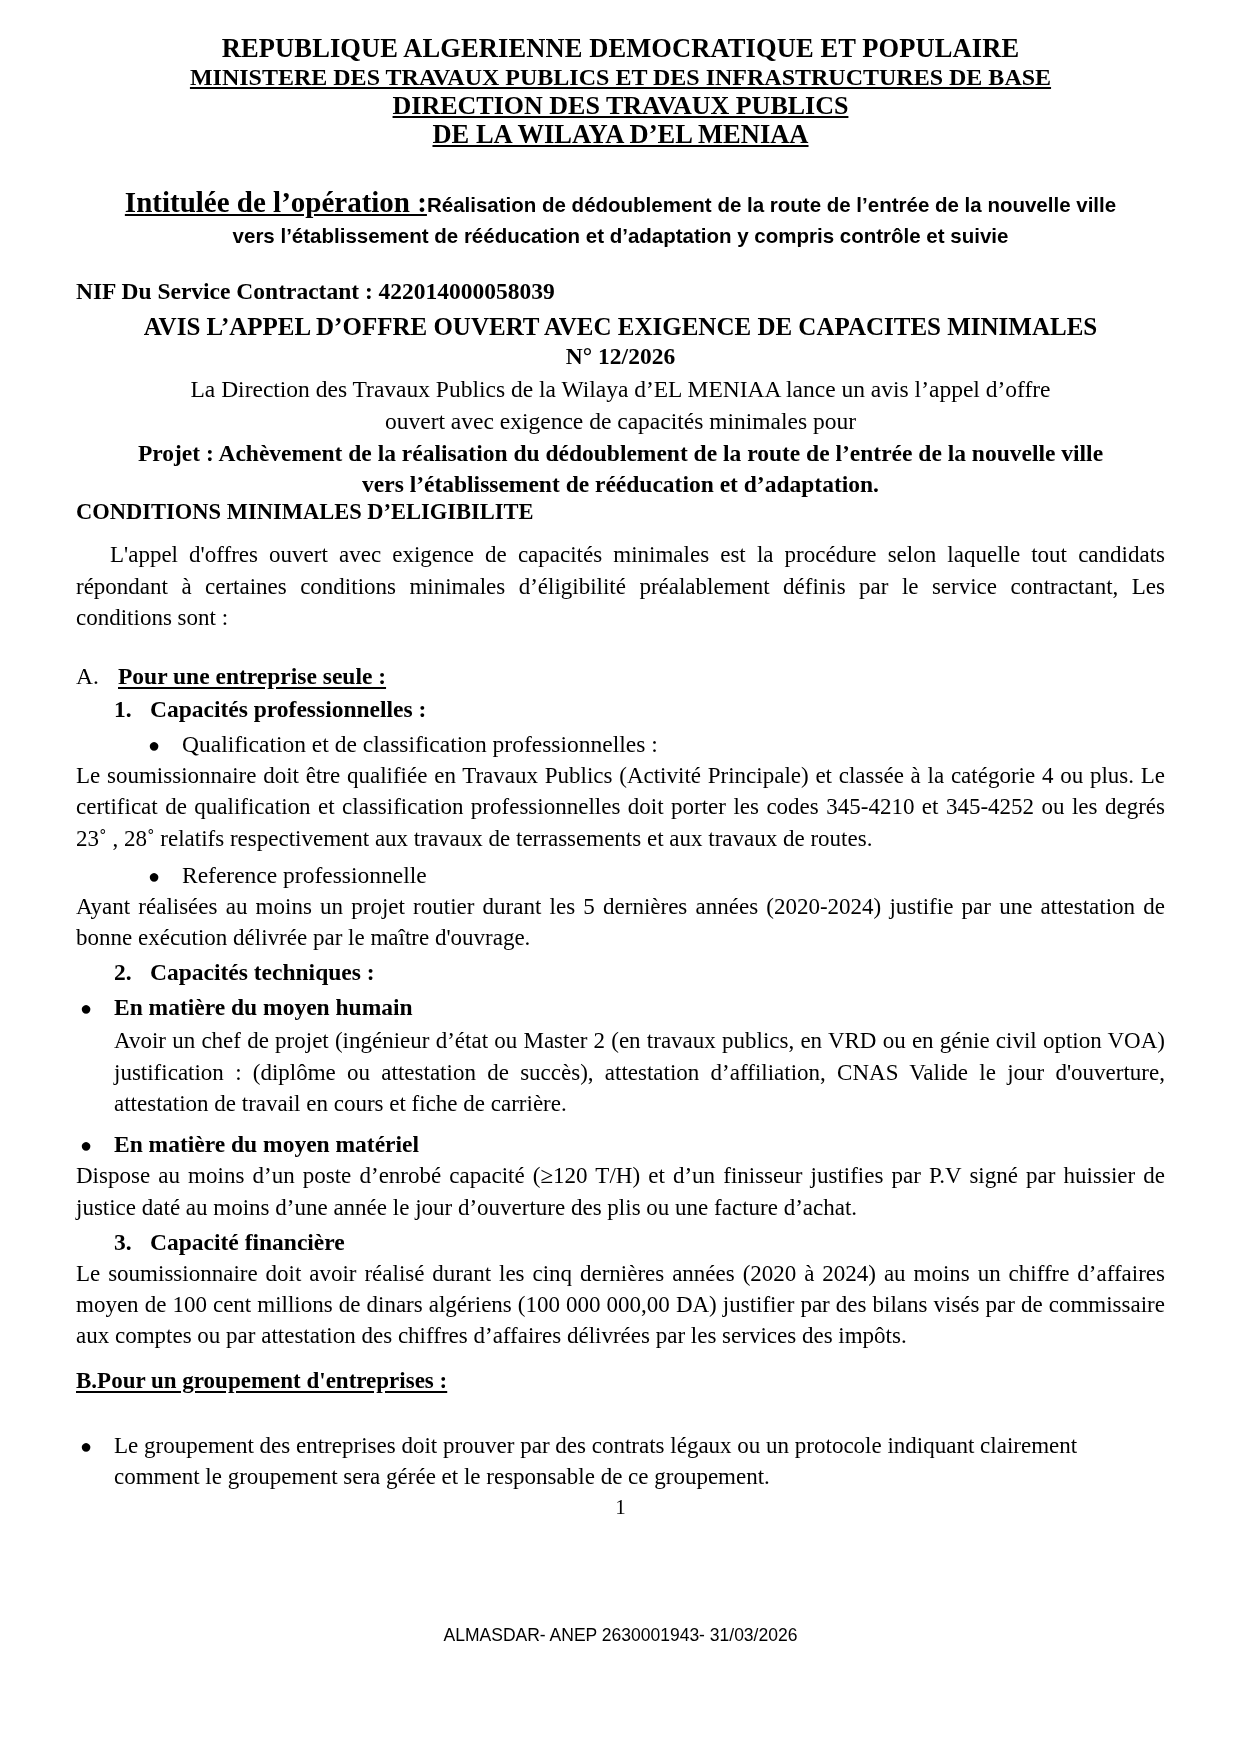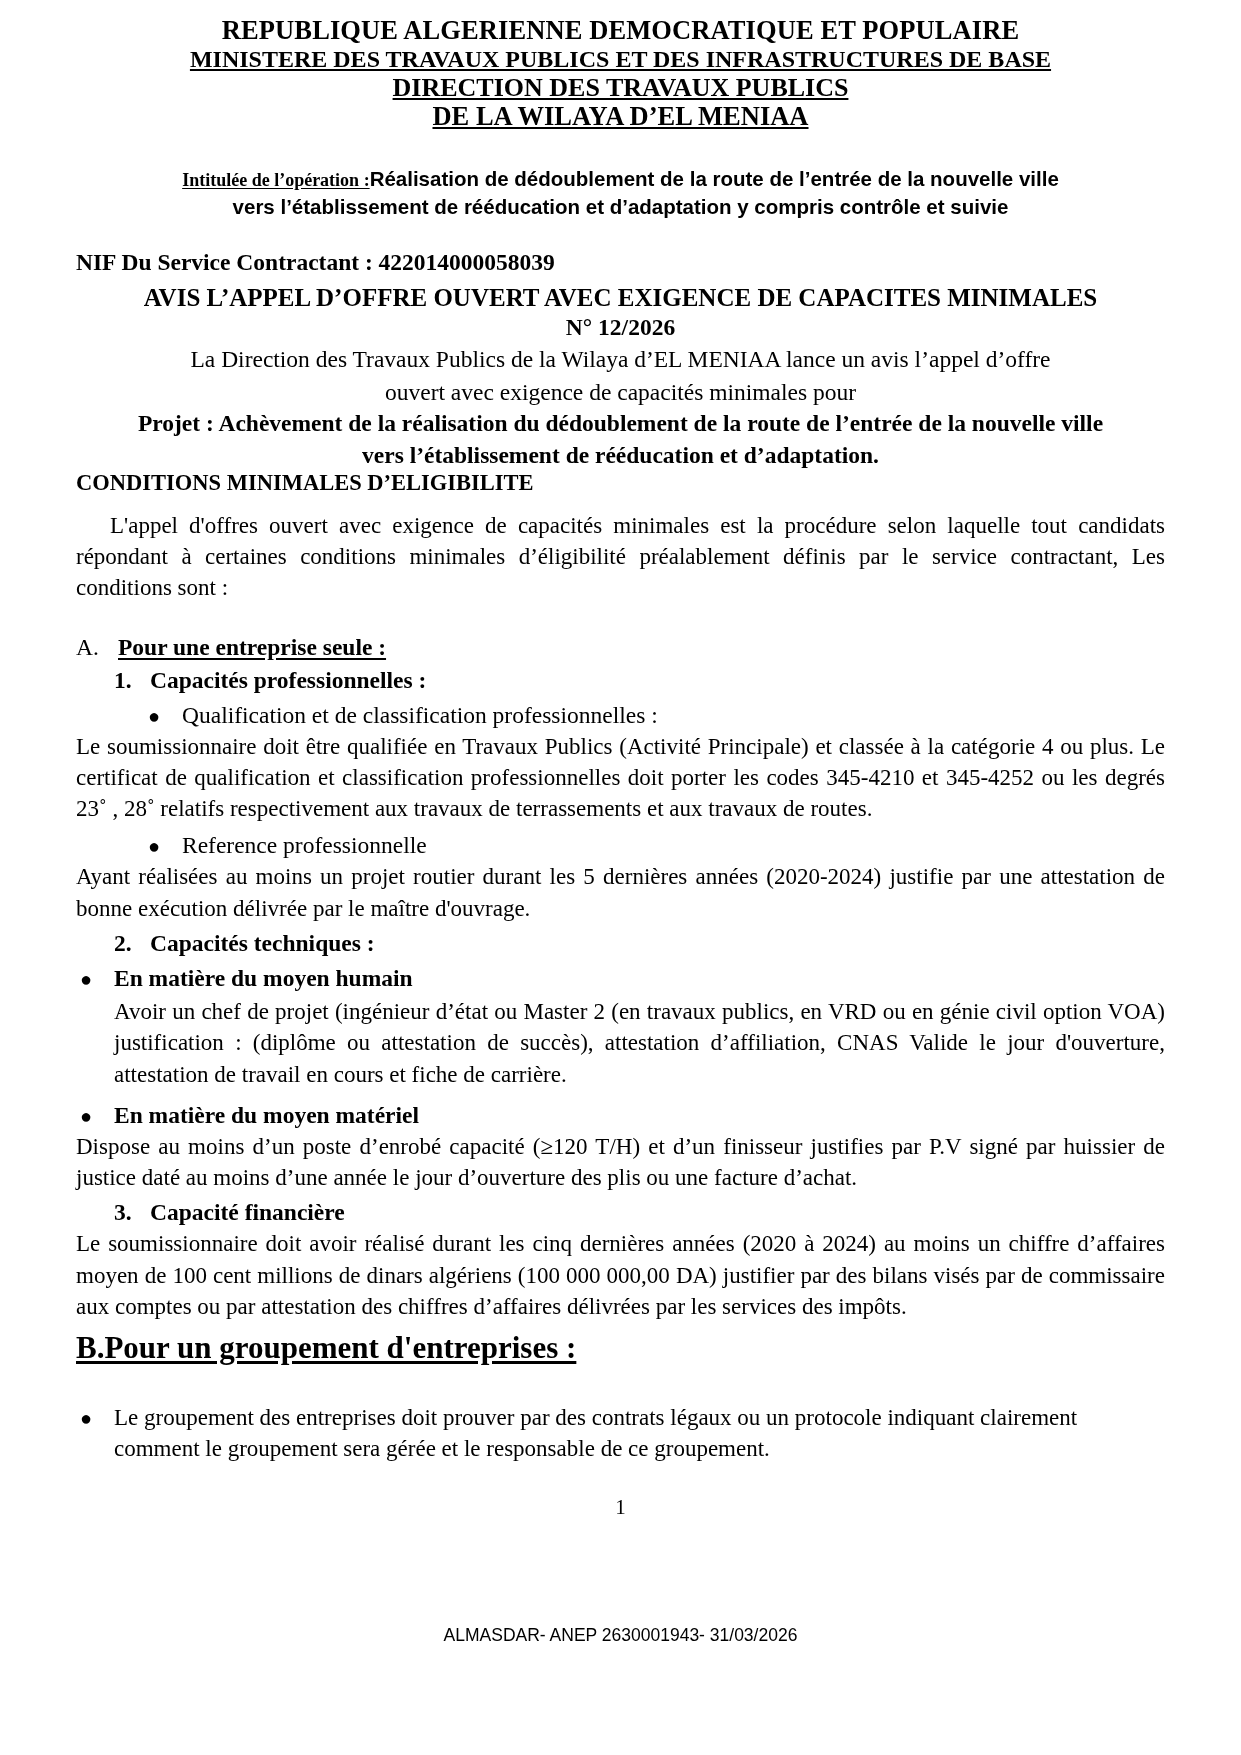--- a/index.html
+++ b/index.html
@@ -11,21 +11,21 @@
     width: 1241px;
     min-height: 1755px;
     font-family: "Liberation Serif", "DejaVu Serif", serif;
     color: #000000;
     -webkit-font-smoothing: antialiased;
   }
   .page {
     width: 1241px;
     min-height: 1755px;
     box-sizing: border-box;
-    padding: 16px 76px 10px 76px;
+    padding: 34px 76px 10px 76px;
     position: relative;
   }
 
   
   .hdr {
     text-align: center;
     font-weight: bold;
     line-height: 1.12;
   }
   .hdr-l1 { font-size: 26.5px; letter-spacing: .1px; }
@@ -38,21 +38,21 @@
     margin-top: 34px;
     text-align: center;
     font-family: "Liberation Sans", "DejaVu Sans", sans-serif;
     font-weight: bold;
     font-size: 20.5px;
     line-height: 1.35;
     padding: 0 24px;
   }
   .oper .lbl {
     font-family: "Liberation Serif", "DejaVu Serif", serif;
-    font-size: 18px;
+    font-size: 29px;
     text-decoration: underline;
     text-underline-offset: 2px;
     margin-top: 20px;
   }
 
   
   .nif {
     margin-top: 28px;
     font-weight: bold;
     font-size: 23.5px;
@@ -141,22 +141,22 @@
   .bullet .txt.b { font-weight: bold; }
 
   .ind-block {
     margin: 4px 0 12px 38px;
     font-size: 23px;
     line-height: 1.36;
     text-align: justify;
   }
 
   .sec-b {
-    margin-top: 8px;
-    font-size: 31px;
+    margin-top: 16px;
+    font-size: 23px;
     font-weight: bold;
   }
   .sec-b span {
     text-decoration: underline;
     text-underline-offset: 3px;
   }
 
   .group-item {
     margin-top: 36px;
     margin-left: 4px;

